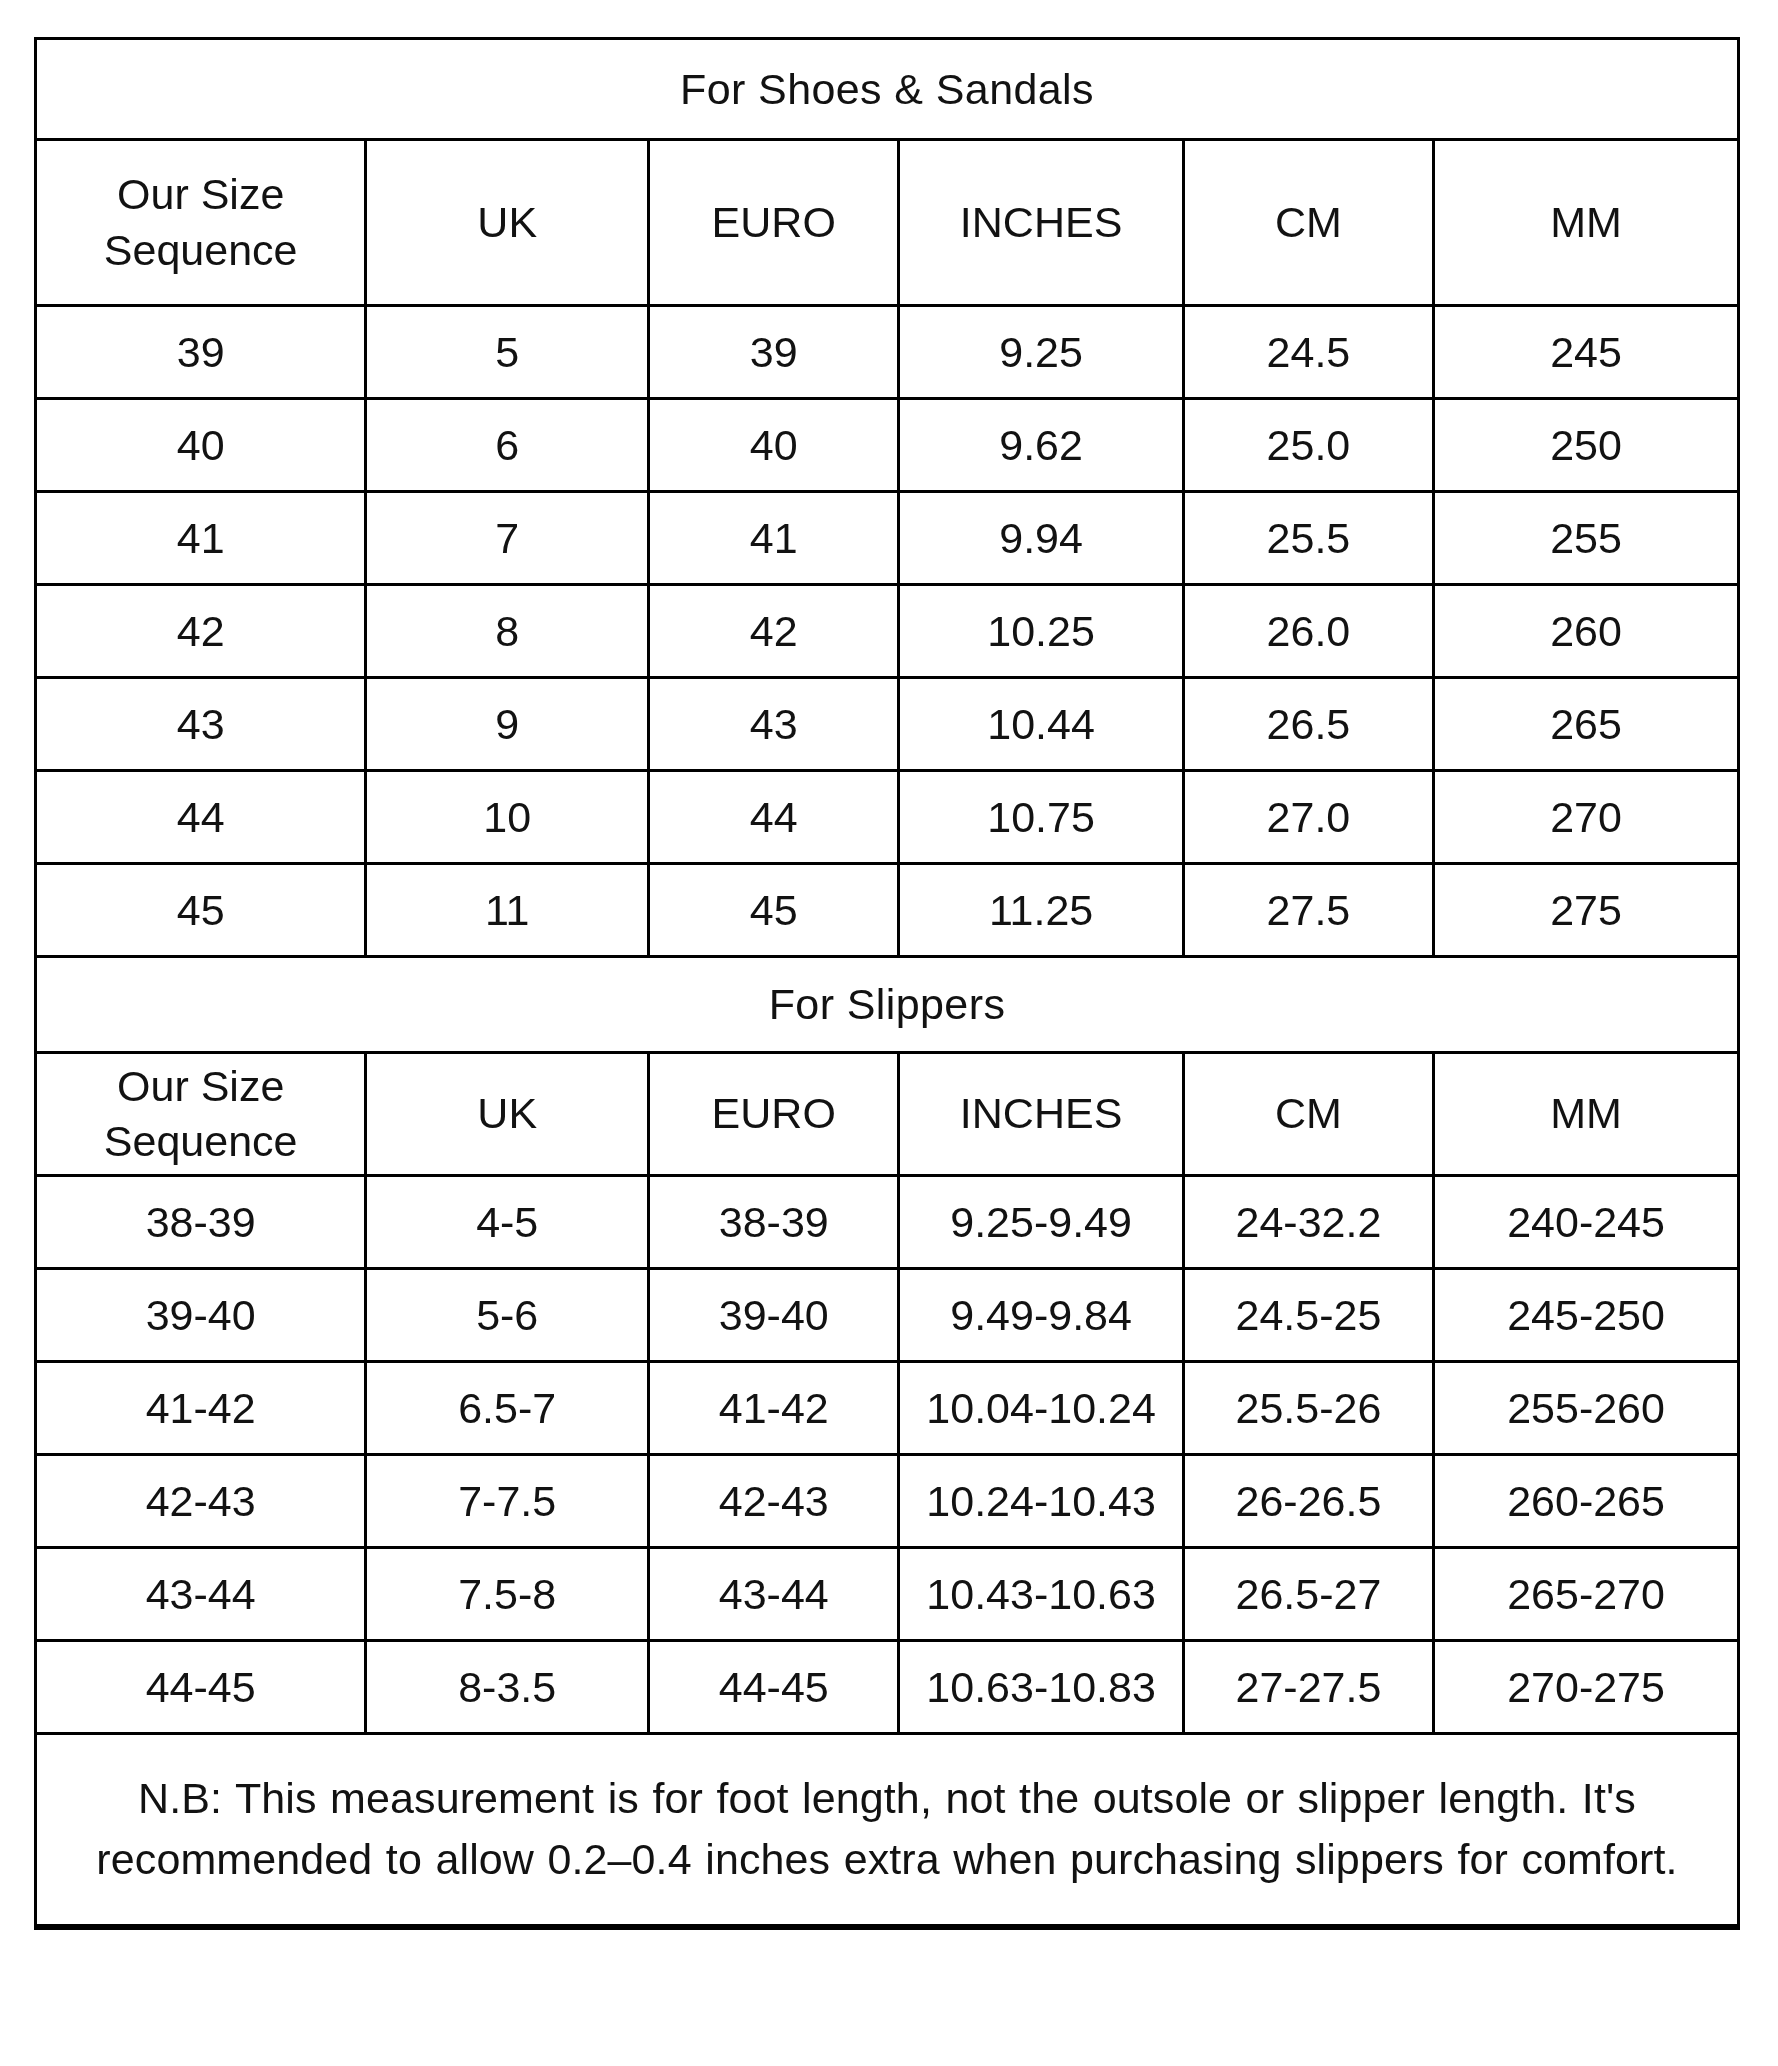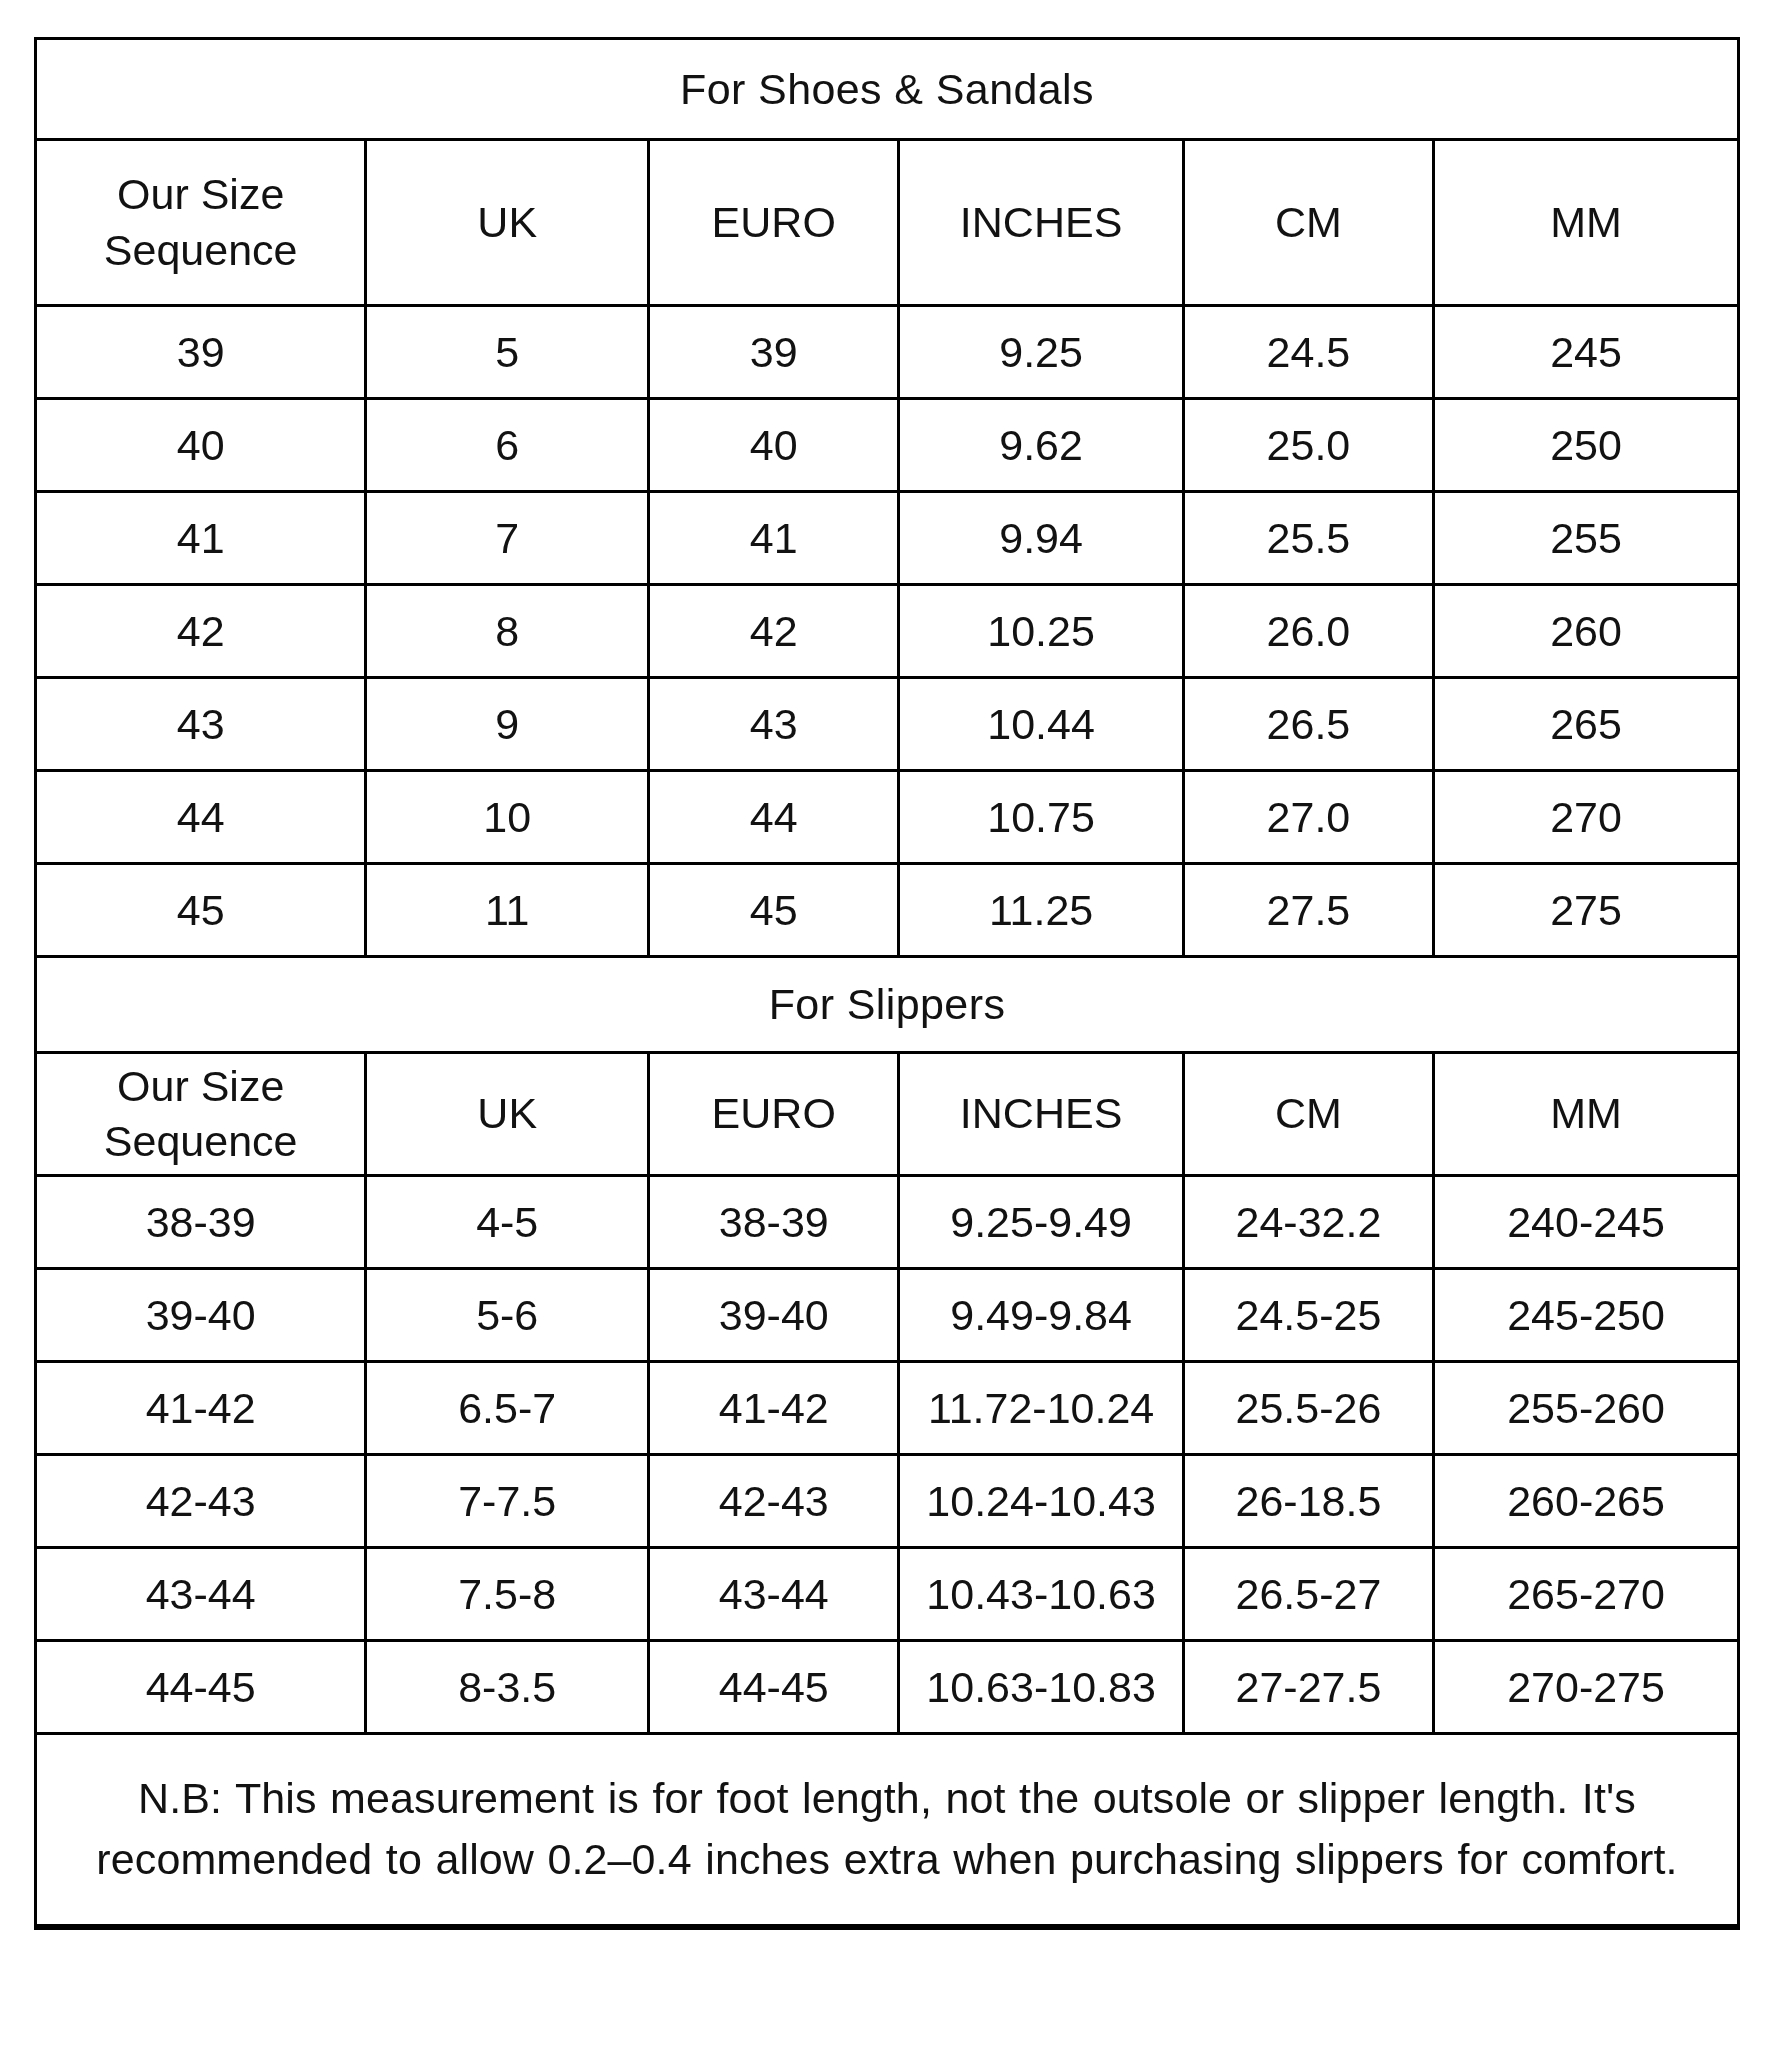--- a/index.html
+++ b/index.html
@@ -179,30 +179,30 @@
         <td>5-6</td>
         <td>39-40</td>
         <td>9.49-9.84</td>
         <td>24.5-25</td>
         <td>245-250</td>
       </tr>
       <tr class="row-data-slippers">
         <td>41-42</td>
         <td>6.5-7</td>
         <td>41-42</td>
-        <td>11.72-10.24</td>
+        <td>10.04-10.24</td>
         <td>25.5-26</td>
         <td>255-260</td>
       </tr>
       <tr class="row-data-slippers">
         <td>42-43</td>
         <td>7-7.5</td>
         <td>42-43</td>
         <td>10.24-10.43</td>
-        <td>26-18.5</td>
+        <td>26-26.5</td>
         <td>260-265</td>
       </tr>
       <tr class="row-data-slippers">
         <td>43-44</td>
         <td>7.5-8</td>
         <td>43-44</td>
         <td>10.43-10.63</td>
         <td>26.5-27</td>
         <td>265-270</td>
       </tr>

